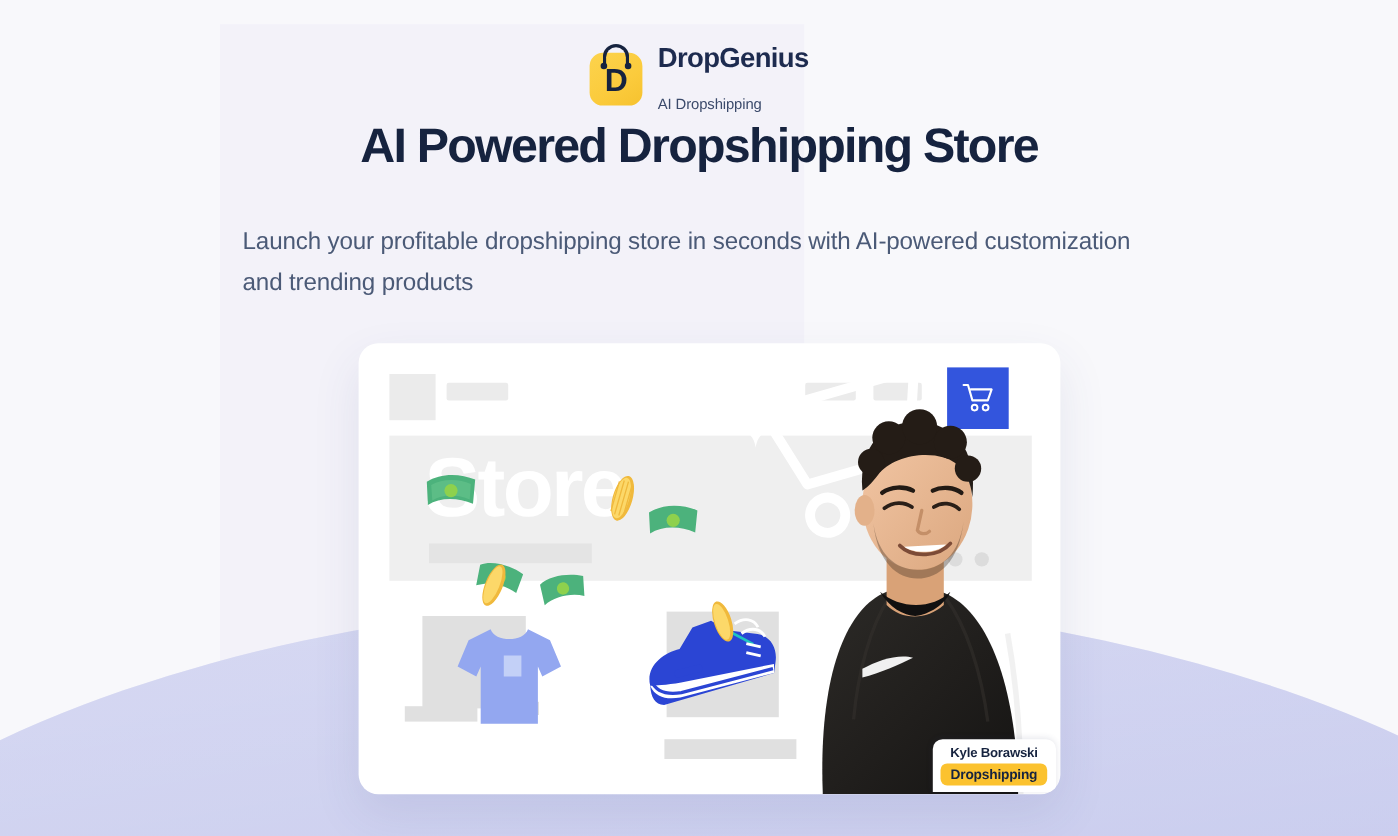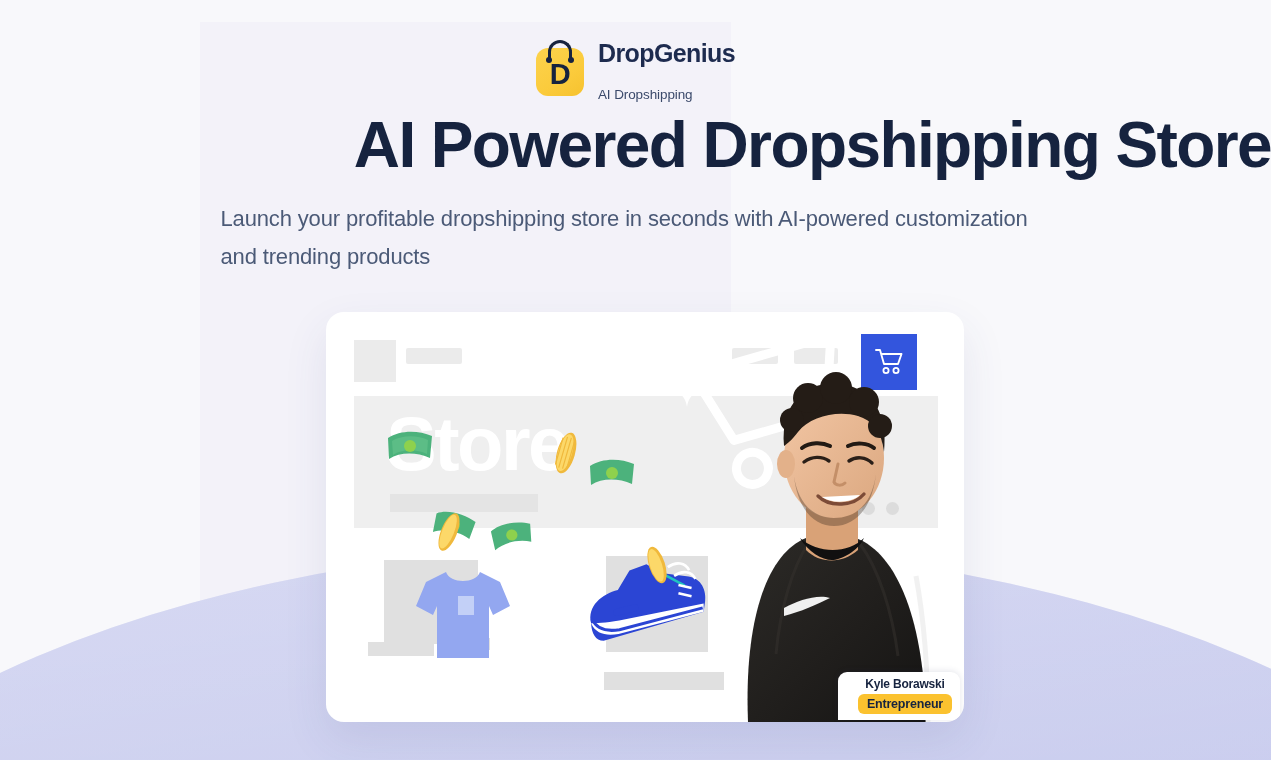--- a/index.html
+++ b/index.html
@@ -76,22 +76,22 @@
   .logo-name{
     font-size:25px; font-weight:bold; color:#1d2b4f; letter-spacing:-.6px; line-height:1.08;
   }
   .logo-tag{
     font-size:13.5px; color:#3b4a6b; letter-spacing:-.1px; line-height:1.3; margin-top:19px;
   }
 
   
   .headline{
     position:absolute; left:0; top:108px; width:1271px;
-    text-align:right;
-    font-size:64px; font-weight:bold;
+    text-align:center;
+    font-size:44px; font-weight:bold;
     letter-spacing:-1.6px;
     color:#16233f;
     z-index:5;
   }
   .subhead{
     position:absolute; left:50%; top:200px; transform:translateX(-50%);
     width:830px; text-align:left;
     font-size:22px; line-height:38px;
     color:#4b5a77;
     letter-spacing:-.15px;
@@ -168,21 +168,21 @@
     position:absolute; right:-2px; bottom:0;
     width:278px; height:368px;
     z-index:4;
   }
 
   
   .badge{
     position:absolute; right:4px; bottom:2px;
     background:#ffffff;
     border-radius:9px 9px 0 0;
-    padding:4px 8px 6px 20px;
+    padding:4px 8px 6px 7px;
     z-index:9;
     box-shadow:0 -1px 6px rgba(40,50,90,.12);
   }
   .badge-name{
     font-size:12px; font-weight:bold; color:#16233f;
     letter-spacing:-.2px; text-align:center; padding:1px 6px 3px 6px;
   }
   .badge-role{
     font-size:12.5px; font-weight:bold; color:#16233f;
     letter-spacing:-.2px; text-align:center;
@@ -366,17 +366,17 @@
       <path d="M134 143 C144 150 164 149 172 141 Z" fill="#ffffff"></path>
 
       <path d="M106 122 C110 158 128 172 146 172 C166 172 184 156 188 120
                C184 150 168 164 146 164 C126 164 110 150 106 122 Z" fill="#3a2a20" opacity=".35"></path>
 
       <path d="M96 254 C110 246 130 240 142 244 C130 250 112 258 96 262 Z" fill="#f0f0f0"></path>
     </svg>
 
     <div class="badge">
       <div class="badge-name">Kyle Borawski</div>
-      <div class="badge-role">Entrepreneur</div>
+      <div class="badge-role">Dropshipping</div>
     </div>
 
   </div>
 </div>
 
 </body></html>

